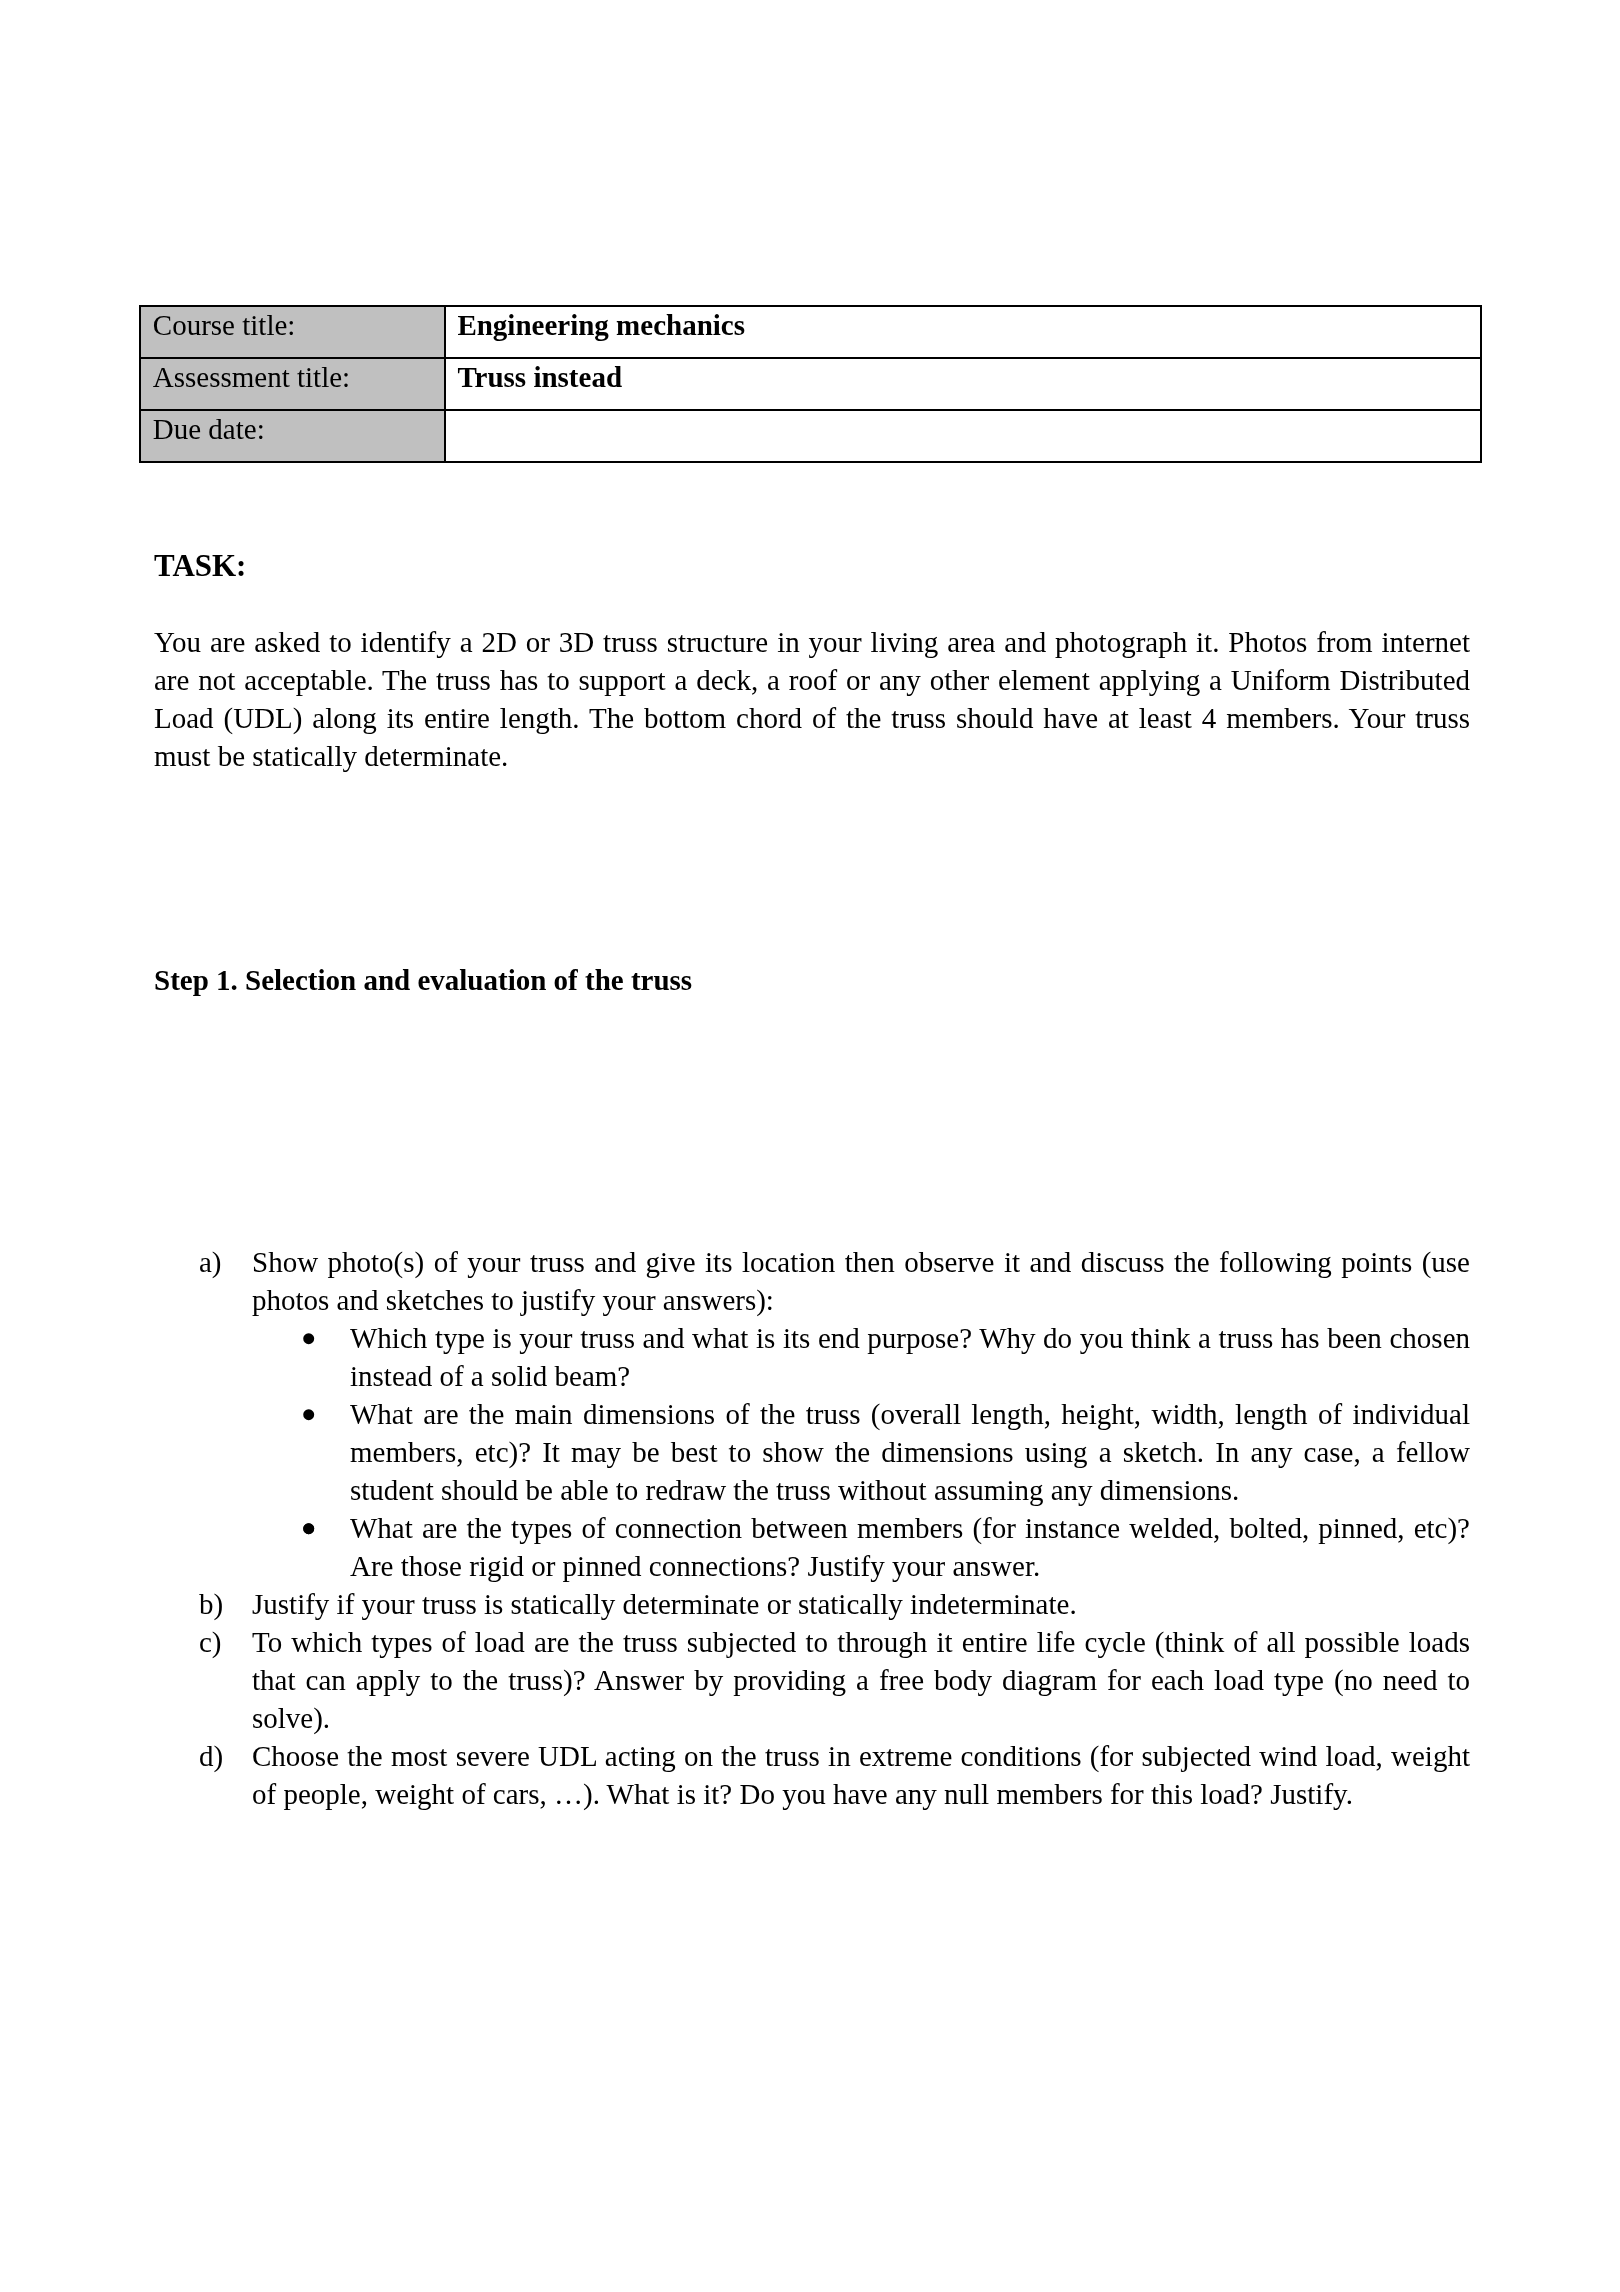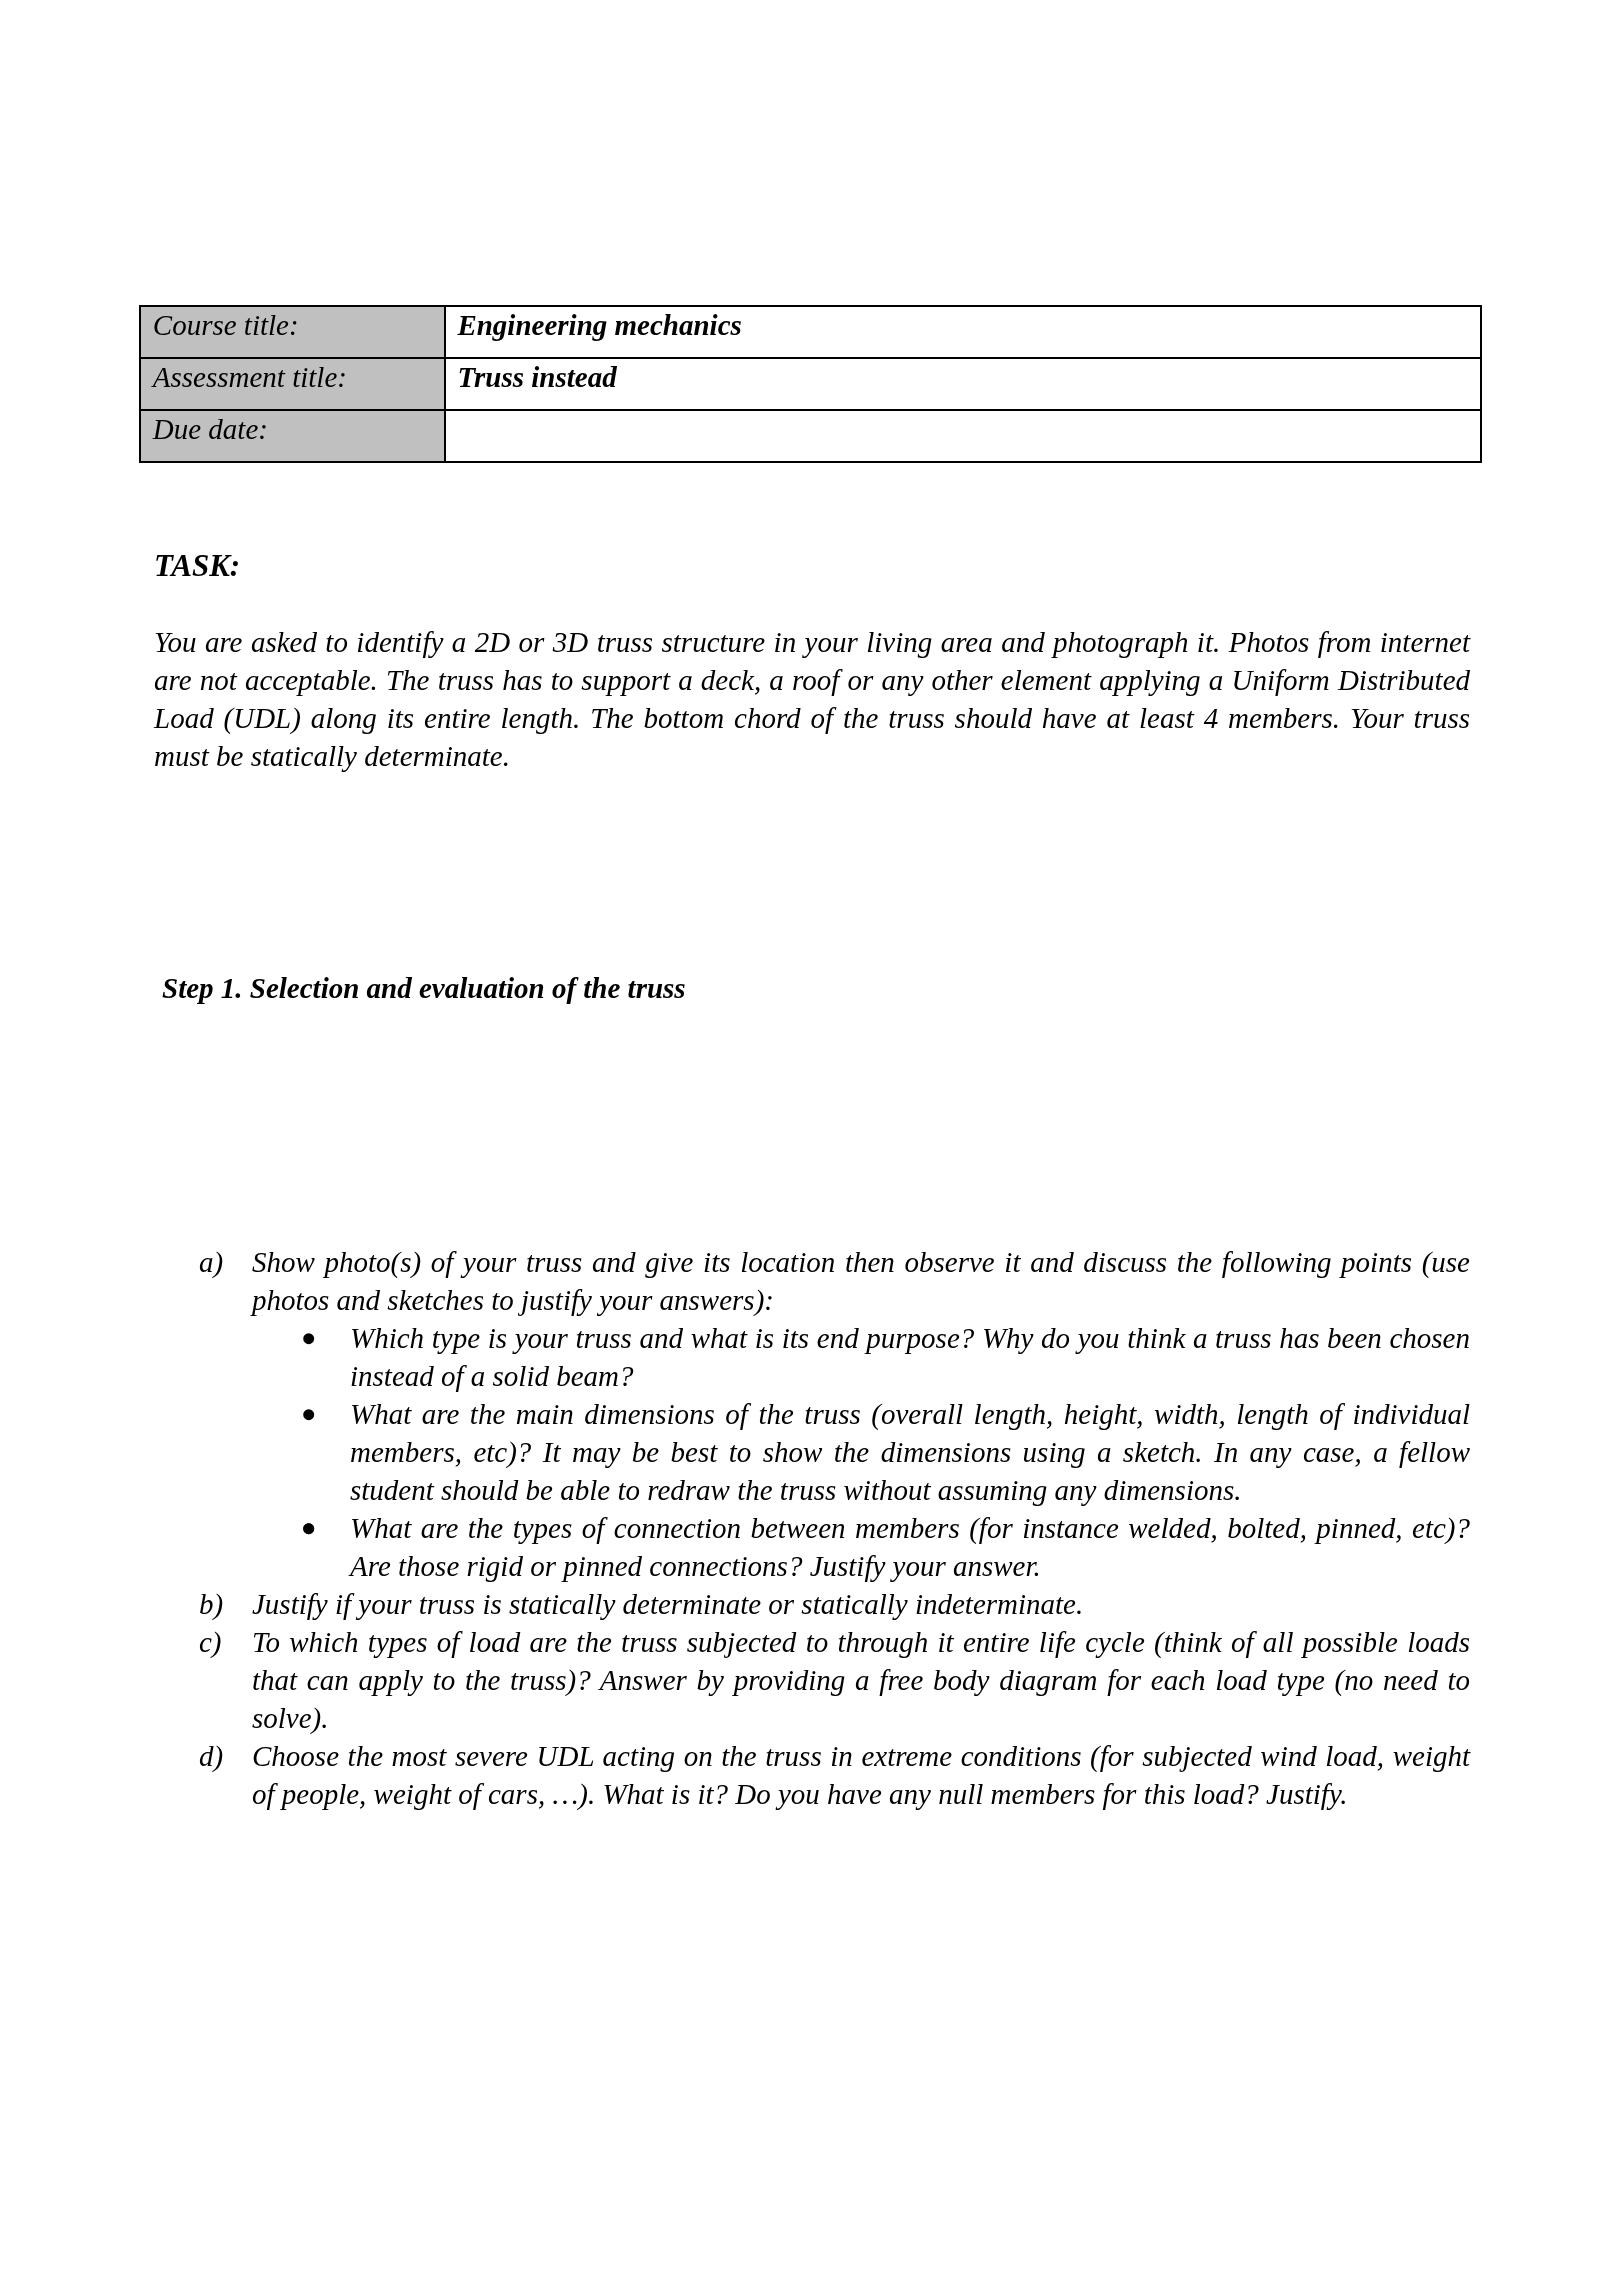--- a/index.html
+++ b/index.html
@@ -13,21 +13,20 @@
     position: relative;
     overflow: hidden;
     font-family: "Liberation Serif", "DejaVu Serif", serif;
     color: #000;
   }
   .page {
     position: absolute;
     left: 0; top: 0;
     width: 1620px;
     height: 1648px;
-    font-style: italic;
   }
   
   .info-table {
     position: absolute;
     left: 139px;
     top: 305px;
     width: 1343px;
     border-collapse: collapse;
     font-size: 29px;
   }
@@ -66,21 +65,21 @@
     line-height: 38px;
     text-align: justify;
     margin: 0;
   }
   .step-heading {
     position: absolute;
     left: 154px;
     top: 962px;
     font-size: 29px;
     font-weight: bold;
-    margin: 8px;
+    margin: 0;
     line-height: 37px;
   }
   .questions {
     position: absolute;
     left: 199px;
     top: 1243px;
     width: 1271px;
     font-size: 29px;
     line-height: 38px;
     margin: 0;

